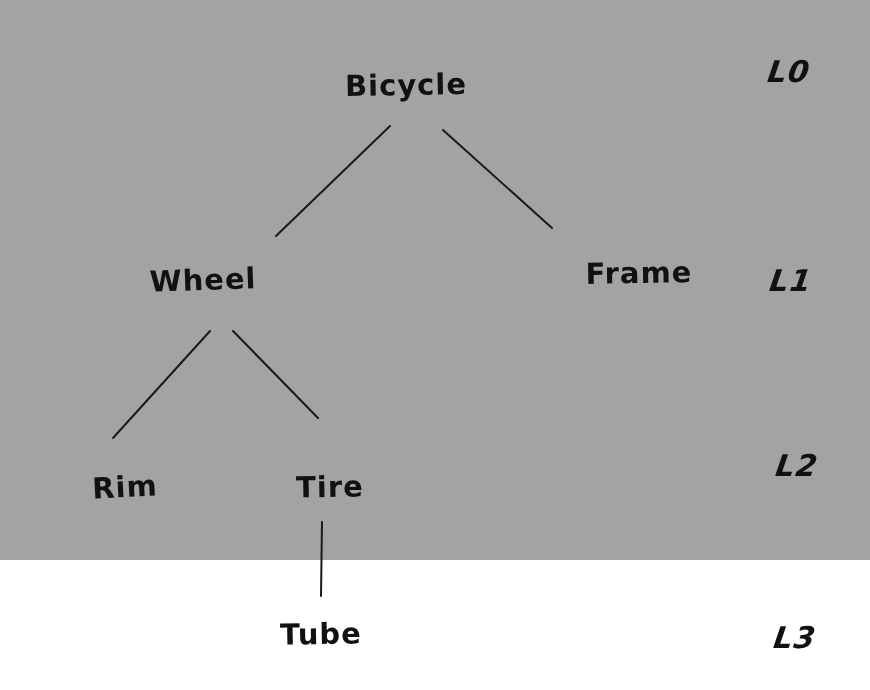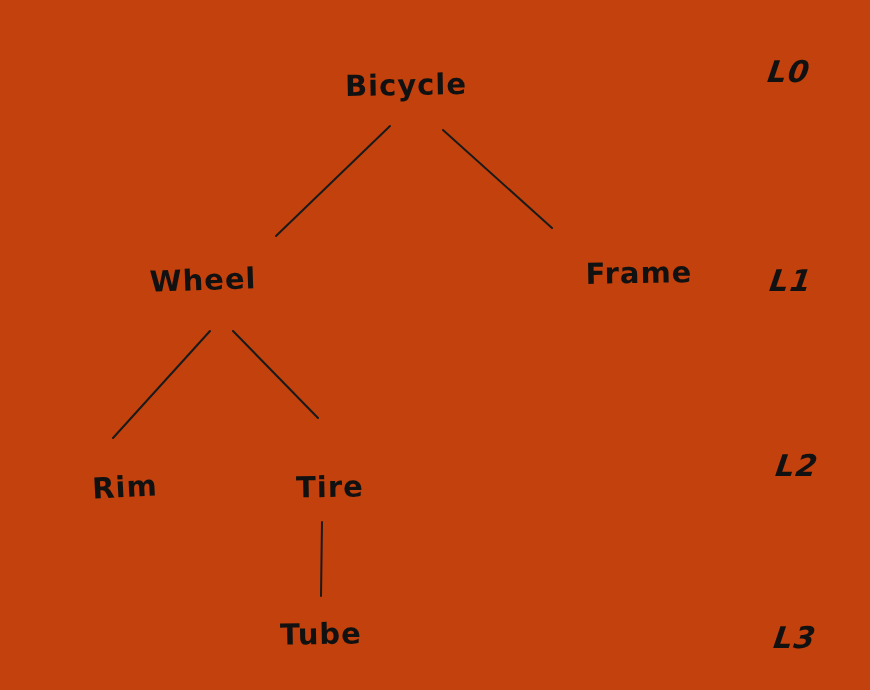--- a/index.html
+++ b/index.html
@@ -4,22 +4,22 @@
 <style>
   * { margin: 0; padding: 0; box-sizing: border-box; }
   html, body {
     width: 870px; height: 690px;
     background: #ffffff;
     overflow: hidden;
     font-family: "DejaVu Sans", sans-serif;
   }
   .canvas {
     position: relative;
-    width: 870px; height: 690px;
-    background: #c2410c;
+    width: 870px; height: 560px;
+    background: #a3a3a3;
   }
   .edge-layer {
     position: absolute;
     left: 0; top: 0;
     width: 870px; height: 690px;
   }
   .edge-layer line {
     stroke: #1a1a1a;
     stroke-width: 2;
     stroke-linecap: round;

